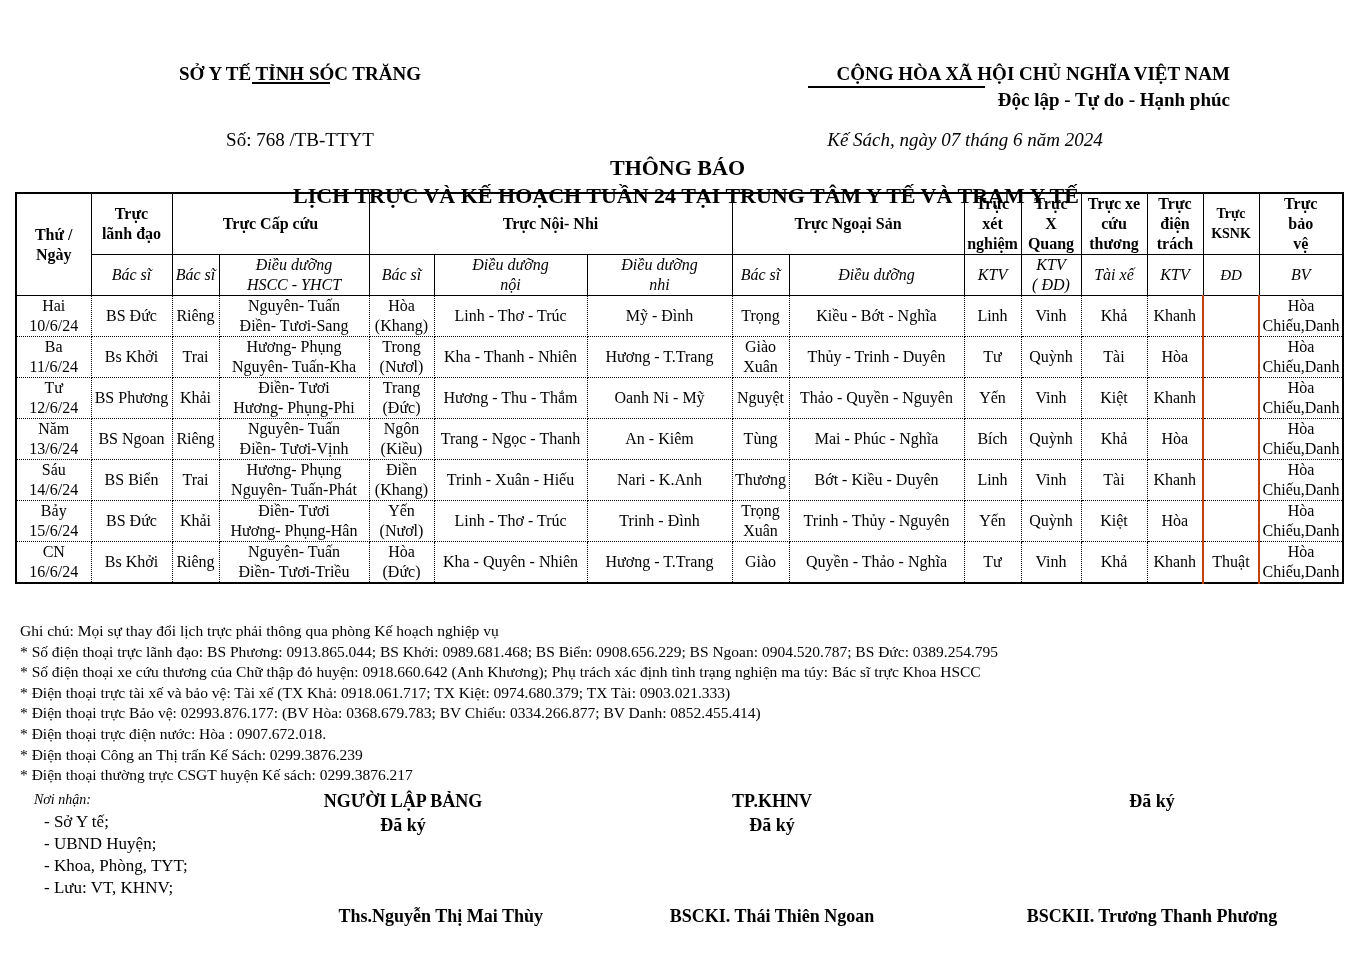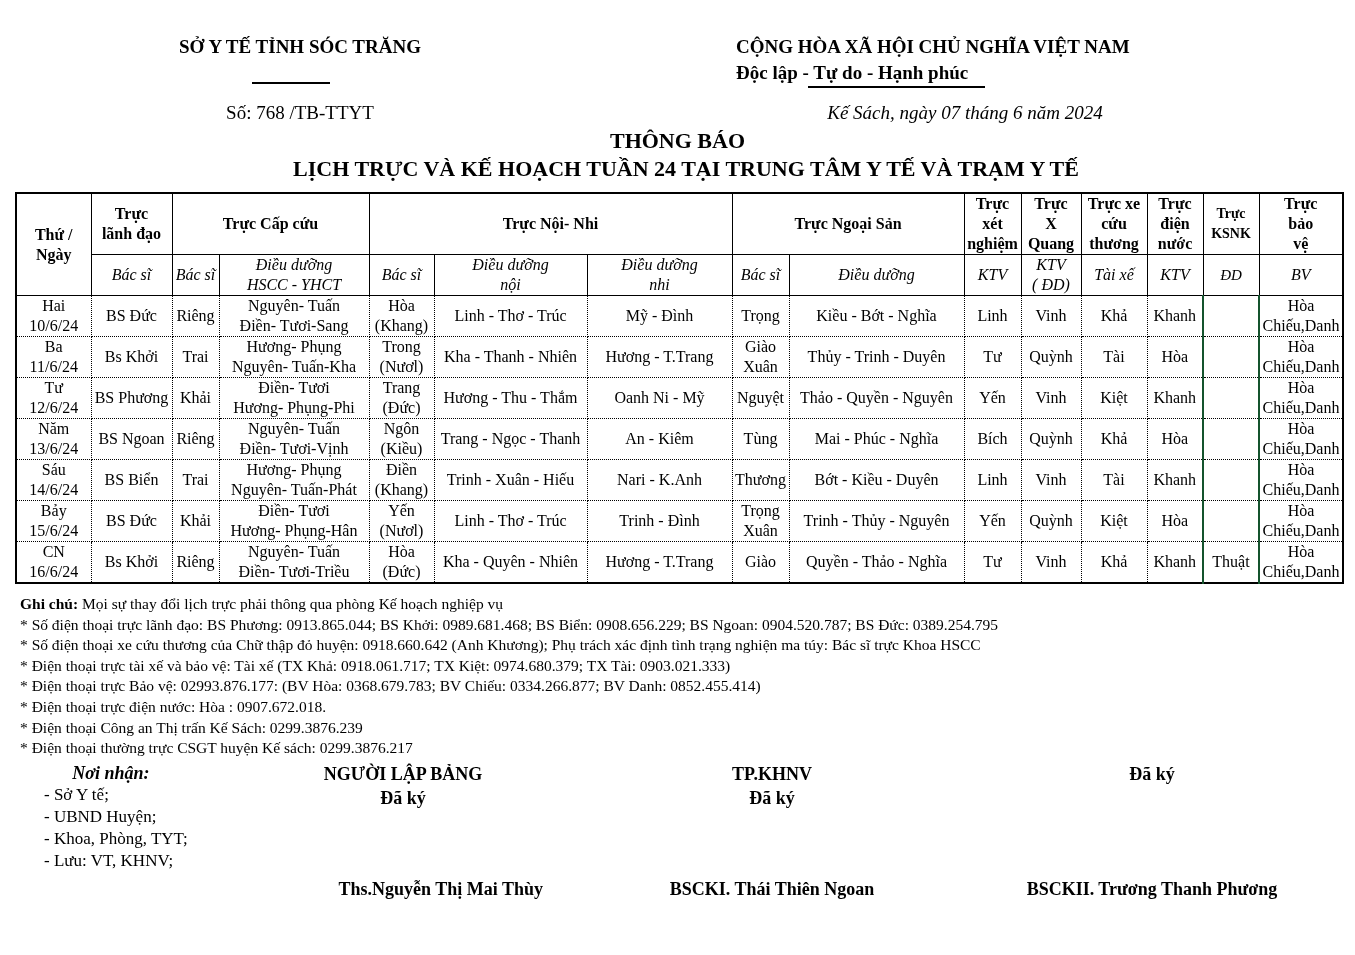--- a/index.html
+++ b/index.html
@@ -1,38 +1,38 @@
 <!DOCTYPE html>
 <html><head>
 <meta charset="utf-8">
 <style>
   html, body { margin:0; padding:0; background:#ffffff; }
   body { width:1355px; height:955px; position:relative; overflow:hidden;
          font-family:"Liberation Serif", serif; color:#000; }
-  .abs { position:absolute; }
-  .b { font-weight:bold;text-align:center; }
+  .abs { position:absolute;margin-top:27px; }
+  .b { font-weight:normal; }
   .i { font-style:italic; }
 
   .hdr-left { left:80px; top:34px; width:440px; text-align:center; font-size:19px; font-weight:bold; line-height:26px; }
-  .hdr-right { left:736px; top:34px; width:530px; text-align:left; font-size:19px; font-weight:bold; line-height:26px;font-family:Liberation Serif, serif; }
+  .hdr-right { left:700px; top:34px; width:530px; text-align:right; font-size:19px; font-weight:bold; line-height:26px;font-family:Liberation Serif, serif; }
   .u1 { position:absolute; left:252px; top:82px; width:78px; height:2px; background:#000; }
   .u2 { position:absolute; left:808px; top:86px; width:177px; height:2px; background:#000; }
   .so { left:80px; top:102px; width:440px; text-align:center; font-size:19px; }
   .date { left:700px; top:102px; width:530px; text-align:center; font-size:19px; font-style:italic; }
   .t1 { left:0; top:128px; width:1355px; text-align:center; font-size:22px; font-weight:bold; }
   .t2 { left:0; top:156px; width:1372px; text-align:center; font-size:22px; font-weight:bold; }
 
   table.sch { position:absolute; left:15px; top:192px; width:1327px; border-collapse:collapse; table-layout:fixed;
               border:2.5px solid #000; font-size:16px; }
   table.sch th, table.sch td { text-align:center; vertical-align:middle; padding:0; line-height:20px; }
   table.sch thead th { border:1.5px solid #000; font-weight:bold; }
   table.sch thead tr.sub th { font-weight:normal; font-style:italic; height:40px; }
   table.sch thead tr.top th { height:60px; }
   table.sch tbody td { border:1px dotted #000; height:40px; font-size:16px; }
-  table.sch tbody td.thick-r { border-right:2px solid #14532d; }
+  table.sch tbody td.thick-r { border-right:2px solid #c2410c; }
   .small { font-size:14px; }
   .tiny { font-size:15px; }
 
   .notes { left:20px; top:594px; font-size:15.5px; line-height:20.6px; }
   .notes div { white-space:nowrap; }
 
   .recv { left:34px; top:762px; font-size:17px; line-height:22px; }
   .sig { text-align:center; font-size:18px; font-weight:bold; line-height:24px; }
 </style>
 </head>
@@ -94,21 +94,21 @@
           <div>Quang</div>
         </th>
       <th>
           <div>Trực xe</div>
           <div>cứu</div>
           <div>thương</div>
         </th>
       <th>
           <div>Trực</div>
           <div>điện</div>
-          <div>nước</div>
+          <div>trách</div>
         </th>
       <th class="small">
           <div>Trực</div>
           <div>KSNK</div>
         </th>
       <th>
           <div>Trực</div>
           <div>bảo</div>
           <div>vệ</div>
         </th>
@@ -370,21 +370,21 @@
   <div>* Số điện thoại trực lãnh đạo: BS Phương: 0913.865.044; BS Khởi:  0989.681.468; BS Biển: 0908.656.229; BS Ngoan: 0904.520.787; BS Đức: 0389.254.795</div>
   <div>* Số điện thoại xe cứu thương của Chữ thập đỏ huyện: 0918.660.642 (Anh Khương); Phụ trách xác định tình trạng nghiện ma túy: Bác sĩ trực Khoa HSCC</div>
   <div>* Điện thoại trực tài xế và bảo vệ: Tài  xế (TX  Khả: 0918.061.717;  TX Kiệt: 0974.680.379; TX Tài: 0903.021.333)</div>
   <div>* Điện thoại trực Bảo vệ: 02993.876.177: (BV Hòa: 0368.679.783; BV Chiếu: 0334.266.877; BV  Danh: 0852.455.414)</div>
   <div>* Điện thoại trực điện nước: Hòa : 0907.672.018.</div>
   <div>* Điện thoại Công an Thị trấn Kế Sách: 0299.3876.239</div>
   <div>* Điện thoại thường trực CSGT huyện Kế sách: 0299.3876.217</div>
 </div>
 
 <div class="abs recv">
-  <div class="b i" style="font-size:18px;">Nơi nhận:</div>
+  <div class="b i" style="font-size:14px;">Nơi nhận:</div>
   <div style="padding-left:10px;">- Sở Y tế;</div>
   <div style="padding-left:10px;">- UBND Huyện;</div>
   <div style="padding-left:10px;">- Khoa, Phòng, TYT;</div>
   <div style="padding-left:10px;">- Lưu: VT, KHNV;</div>
 </div>
 
 <div class="abs sig" style="left:263px; top:762px; width:280px;">
   <div>NGƯỜI LẬP BẢNG</div>
   <div>Đã ký</div>
 </div>

